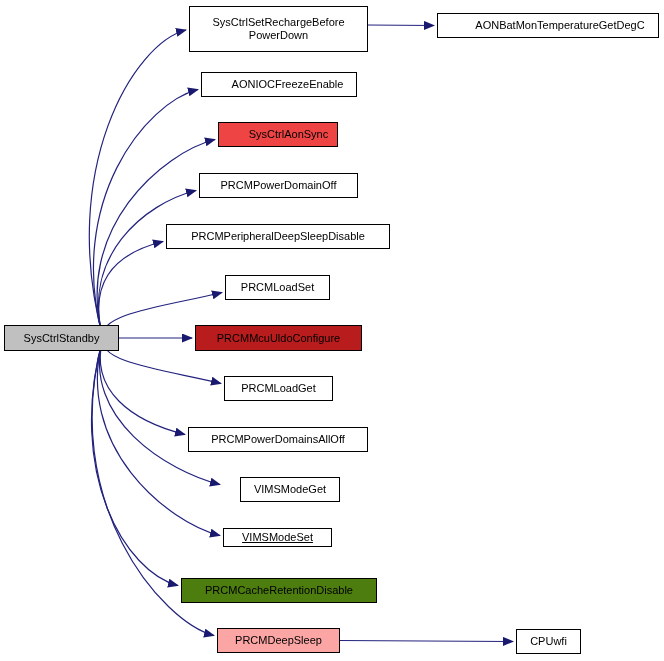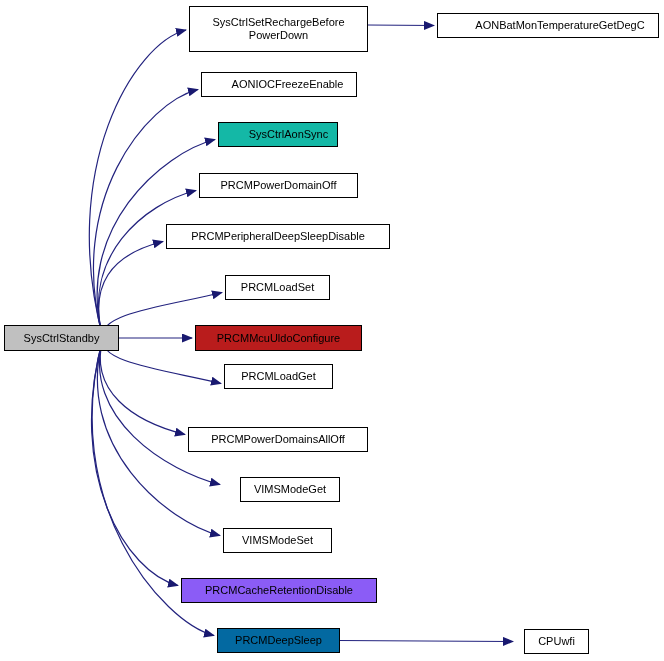--- a/index.html
+++ b/index.html
@@ -64,26 +64,26 @@
         <path d="M 103 338 C 58.375 501.625, 162 622.5, 214 635.5" fill="none" stroke="#22227e" stroke-width="1.2" marker-end="url(#arrow)"></path>
         <path d="M 367 25 L 434 25.5" fill="none" stroke="#22227e" stroke-width="1.2" marker-end="url(#arrow)"></path>
         <path d="M 339 640.5 L 513 641.5" fill="none" stroke="#22227e" stroke-width="1.2" marker-end="url(#arrow)"></path>
       </g>
   </svg>
   <div id="node-layer">
       <div class="node root" style="left: 4px; top: 325px; width: 115px; height: 26px; border-color: rgb(0, 0, 0); background: rgb(192, 192, 192); color: rgb(0, 0, 0);">SysCtrlStandby</div>
       <div class="node" style="left: 189px; top: 6px; width: 179px; height: 46px; border-color: rgb(0, 0, 0); background: rgb(255, 255, 255); color: rgb(0, 0, 0);">SysCtrlSetRechargeBefore PowerDown</div>
       <div class="node" style="left: 437px; top: 13px; width: 222px; height: 25px; border-color: rgb(0, 0, 0); background: rgb(255, 255, 255); color: rgb(0, 0, 0); padding-left: 27px;">AONBatMonTemperatureGetDegC</div>
       <div class="node" style="left: 201px; top: 72px; width: 156px; height: 25px; border-color: rgb(0, 0, 0); background: rgb(255, 255, 255); color: rgb(0, 0, 0); padding-left: 20px;">AONIOCFreezeEnable</div>
-      <div class="node" style="left: 218px; top: 122px; width: 120px; height: 25px; border-color: rgb(0, 0, 0); background: #14b8a6; color: rgb(0, 0, 0); padding-left: 24px;">SysCtrlAonSync</div>
+      <div class="node" style="left: 218px; top: 122px; width: 120px; height: 25px; border-color: rgb(0, 0, 0); background: #ef4444; color: rgb(0, 0, 0); padding-left: 24px;">SysCtrlAonSync</div>
       <div class="node" style="left: 199px; top: 173px; width: 159px; height: 25px; border-color: rgb(0, 0, 0); background: rgb(255, 255, 255); color: rgb(0, 0, 0);">PRCMPowerDomainOff</div>
       <div class="node" style="left: 166px; top: 224px; width: 224px; height: 25px; border-color: rgb(0, 0, 0); background: rgb(255, 255, 255); color: rgb(0, 0, 0);">PRCMPeripheralDeepSleepDisable</div>
       <div class="node" style="left: 225px; top: 275px; width: 105px; height: 25px; border-color: rgb(0, 0, 0); background: rgb(255, 255, 255); color: rgb(0, 0, 0);">PRCMLoadSet</div>
       <div class="node" style="left: 195px; top: 325px; width: 167px; height: 26px; border-color: rgb(0, 0, 0); background: #b91c1c; color: rgb(0, 0, 0);">PRCMMcuUldoConfigure</div>
-      <div class="node" style="left: 224px; top: 364px; width: 109px; height: 25px; border-color: rgb(0, 0, 0); background: rgb(255, 255, 255); color: rgb(0, 0, 0);">PRCMLoadGet</div>
+      <div class="node" style="left: 224px; top: 376px; width: 109px; height: 25px; border-color: rgb(0, 0, 0); background: rgb(255, 255, 255); color: rgb(0, 0, 0);">PRCMLoadGet</div>
       <div class="node" style="left: 188px; top: 427px; width: 180px; height: 25px; border-color: rgb(0, 0, 0); background: rgb(255, 255, 255); color: rgb(0, 0, 0);">PRCMPowerDomainsAllOff</div>
       <div class="node" style="left: 240px; top: 477px; width: 100px; height: 25px; border-color: rgb(0, 0, 0); background: rgb(255, 255, 255); color: rgb(0, 0, 0);">VIMSModeGet</div>
-      <div class="node" style="left: 223px; top: 528px; width: 109px; height: 25px; border-color: rgb(0, 0, 0); background: rgb(255, 255, 255); color: rgb(0, 0, 0);">VIMSModeSet</div>
-      <div class="node" style="left: 181px; top: 578px; width: 196px; height: 25px; border-color: rgb(0, 0, 0); background: #8b5cf6; color: rgb(0, 0, 0);">PRCMCacheRetentionDisable</div>
-      <div class="node" style="left: 217px; top: 628px; width: 123px; height: 25px; border-color: rgb(0, 0, 0); background: #0369a1; color: rgb(0, 0, 0);">PRCMDeepSleep</div>
-      <div class="node" style="left: 516px; top: 629px; width: 65px; height: 25px; border-color: rgb(0, 0, 0); background: rgb(255, 255, 255); color: rgb(0, 0, 0); margin-left: 8px;">CPUwfi</div>
+      <div class="node" style="left: 223px; top: 528px; width: 109px; height: 19px; border-color: rgb(0, 0, 0); background: rgb(255, 255, 255); color: rgb(0, 0, 0); text-decoration: underline;">VIMSModeSet</div>
+      <div class="node" style="left: 181px; top: 578px; width: 196px; height: 25px; border-color: rgb(0, 0, 0); background: #4d7c0f; color: rgb(0, 0, 0);">PRCMCacheRetentionDisable</div>
+      <div class="node" style="left: 217px; top: 628px; width: 123px; height: 25px; border-color: rgb(0, 0, 0); background: #fca5a5; color: rgb(0, 0, 0);">PRCMDeepSleep</div>
+      <div class="node" style="left: 516px; top: 629px; width: 65px; height: 25px; border-color: rgb(0, 0, 0); background: rgb(255, 255, 255); color: rgb(0, 0, 0);">CPUwfi</div>
     </div>
 </div>
 
 </body></html>

